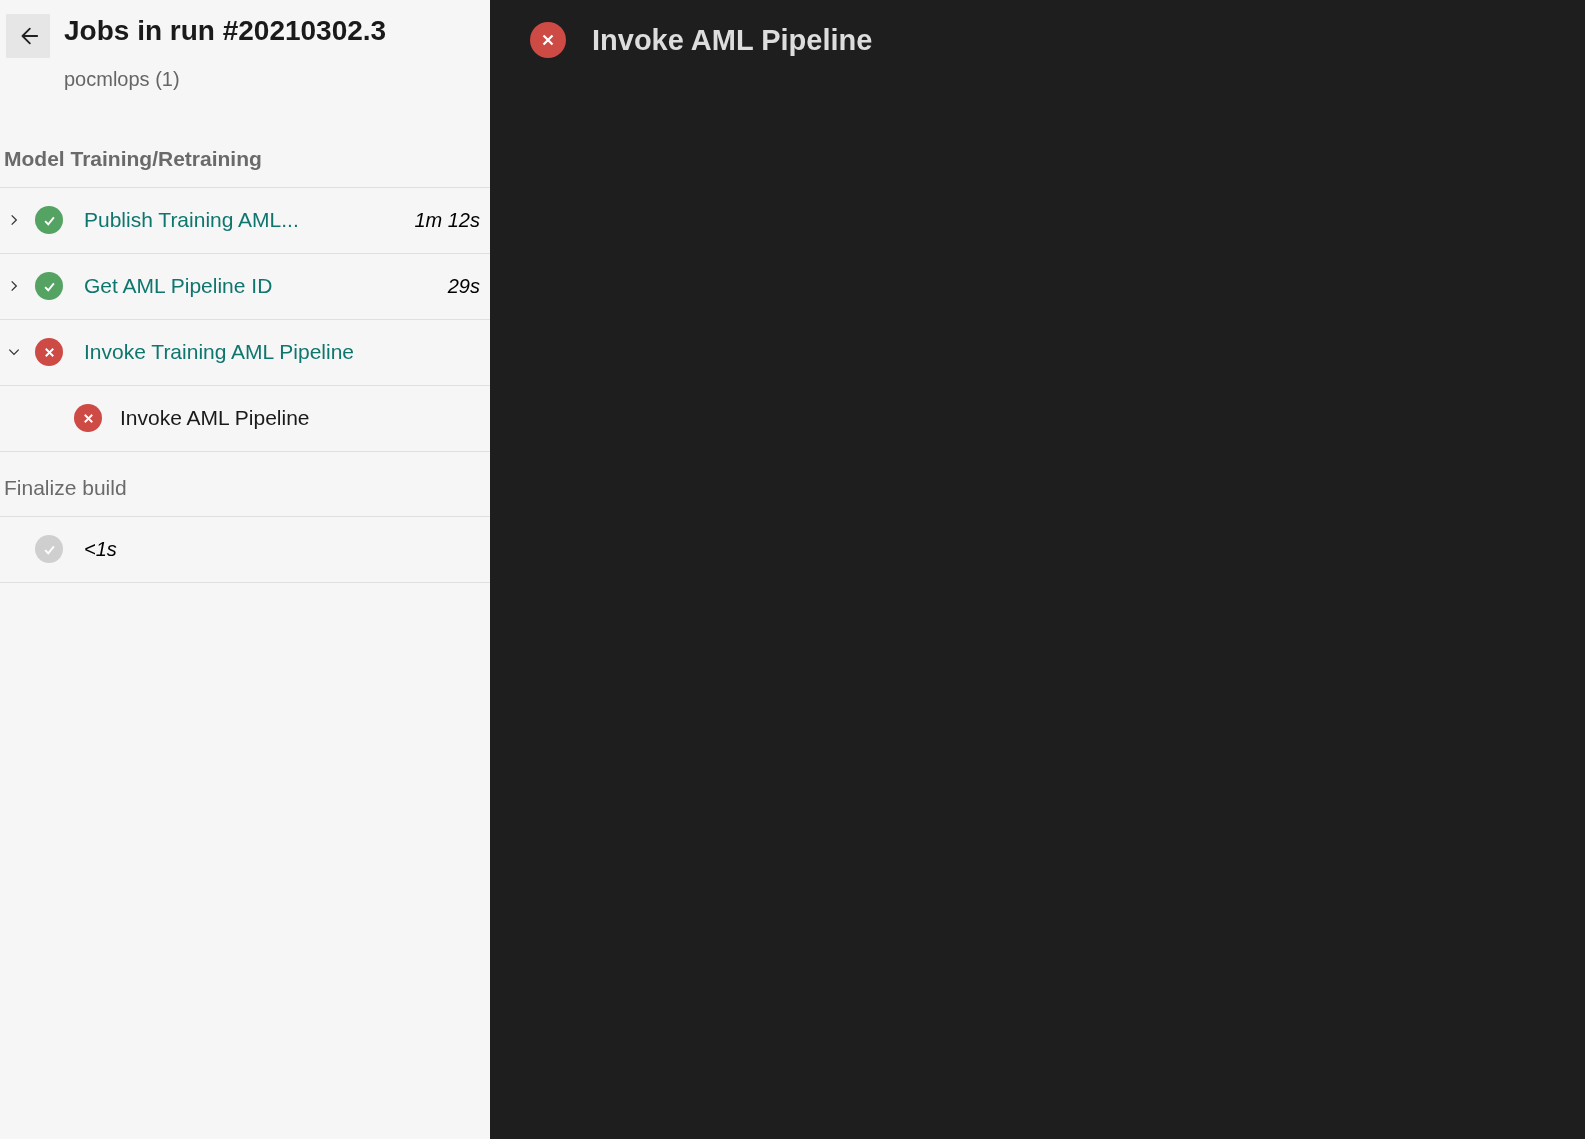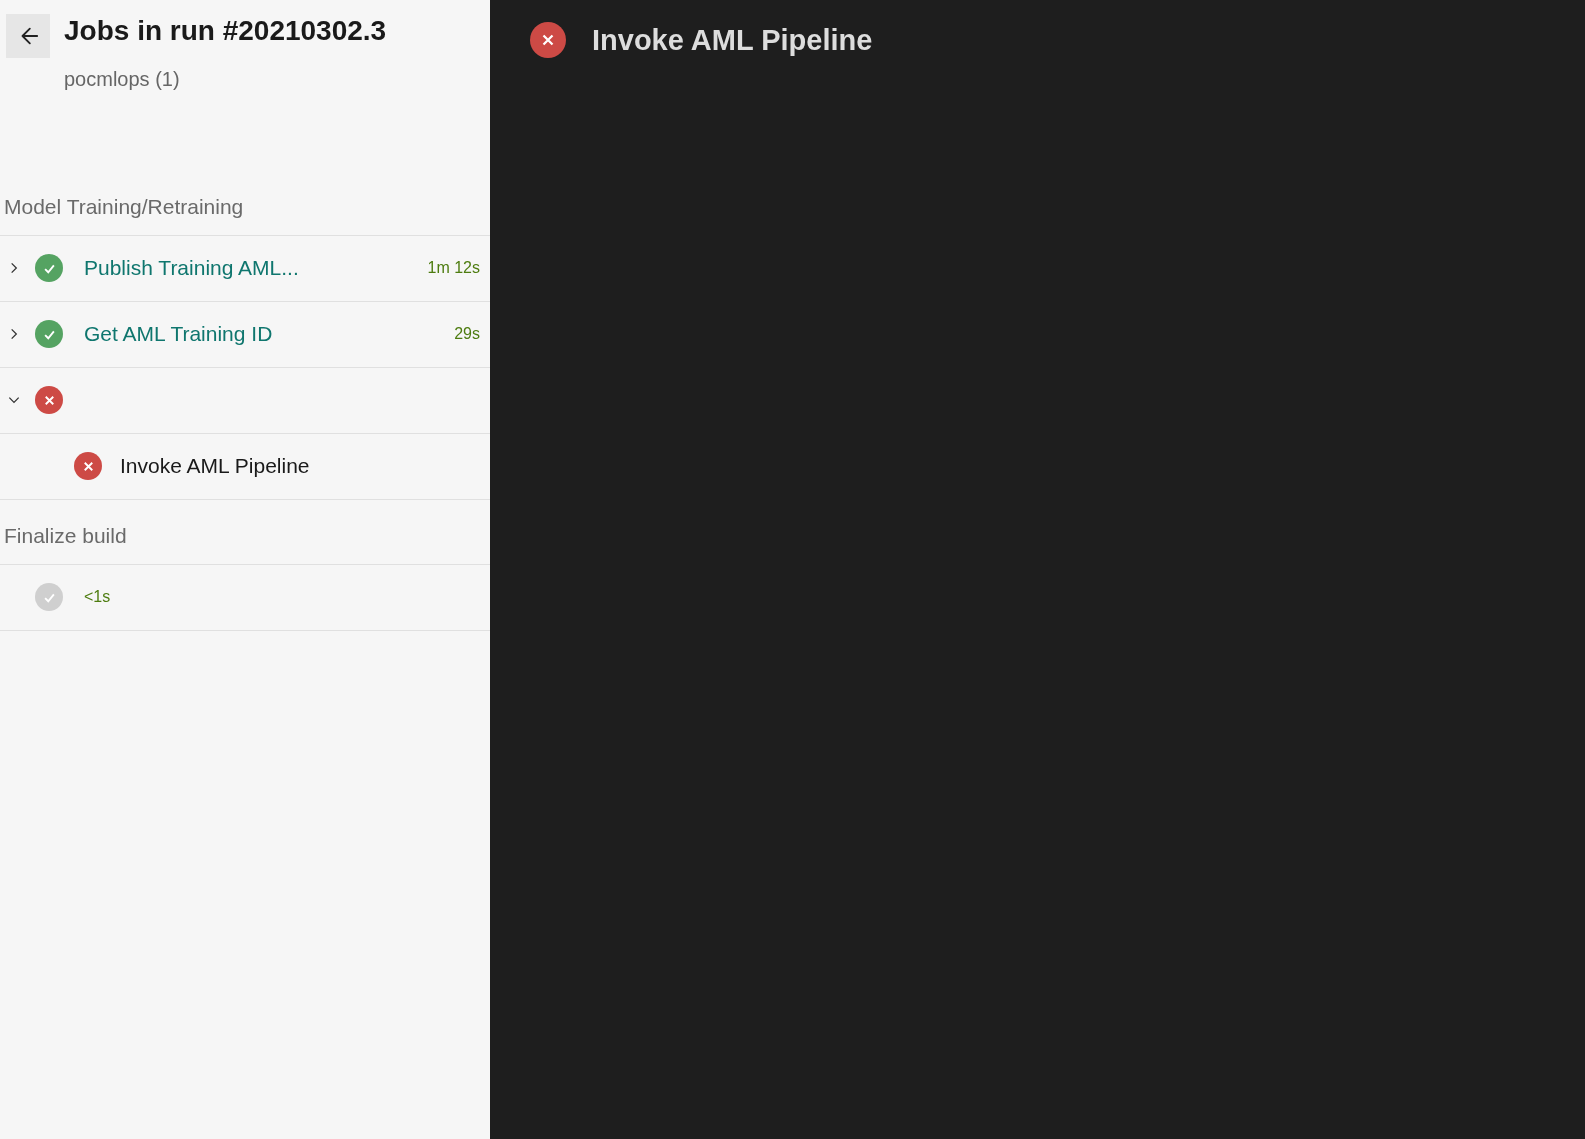--- a/index.html
+++ b/index.html
@@ -61,21 +61,22 @@
     color: #666;
     margin-top: 20px;
   }
 
   .section-label {
     font-size: 21px;
     color: #6a6a6a;
     padding: 0 4px 16px 4px;
   }
   .section-label.first {
-    margin-top: 104px;
+    margin-top: 56px;
+    font-weight: bold;
   }
   .section-label.second {
     margin-top: 24px;
   }
 
   .job-list {
     border-top: 1px solid #e0e0e0;
   }
 
   .job-row {
@@ -134,24 +135,25 @@
   .job-name {
     flex: 1;
     font-size: 21px;
     color: #0f766e;
     white-space: nowrap;
     overflow: hidden;
     text-overflow: ellipsis;
     padding-left: 10px;
   }
   .job-duration {
-    font-size: 16px;
-    color: #4d7c0f;
+    font-size: 20px;
+    color: #000000;
     padding-left: 10px;
     flex-shrink: 0;
+    font-style: italic;
   }
 
   .task-row {
     display: flex;
     align-items: center;
     height: 66px;
     padding: 0 10px 0 74px;
     border-bottom: 1px solid #e0e0e0;
     cursor: pointer;
   }
@@ -243,37 +245,38 @@
             <path d="M8 4 L16 12 L8 20"></path>
           </svg>
       </span>
       <span class="status-col">
         <span class="status-icon success">
           <svg viewBox="0 0 24 24">
               <path d="M5 13 L10 18 L19 7"></path>
             </svg>
         </span>
       </span>
-      <span class="job-name">Get AML Training ID</span>
+      <span class="job-name">Get AML Pipeline ID</span>
       <span class="job-duration">29s</span>
     </div>
 
     <div class="job-row expanded">
       <span class="exp-icon">
         <svg viewBox="0 0 24 24">
             <path d="M4 8 L12 16 L20 8"></path>
           </svg>
       </span>
       <span class="status-col">
         <span class="status-icon failed">
           <svg viewBox="0 0 24 24">
               <path d="M6 6 L18 18 M18 6 L6 18"></path>
             </svg>
         </span>
       </span>
+      <span class="job-name">Invoke Training AML Pipeline</span>
       <span class="job-duration"></span>
     </div>
 
     <div class="task-row">
       <span class="status-icon failed">
         <svg viewBox="0 0 24 24">
             <path d="M6 6 L18 18 M18 6 L6 18"></path>
           </svg>
       </span>
       <span class="task-name">Invoke AML Pipeline</span>

